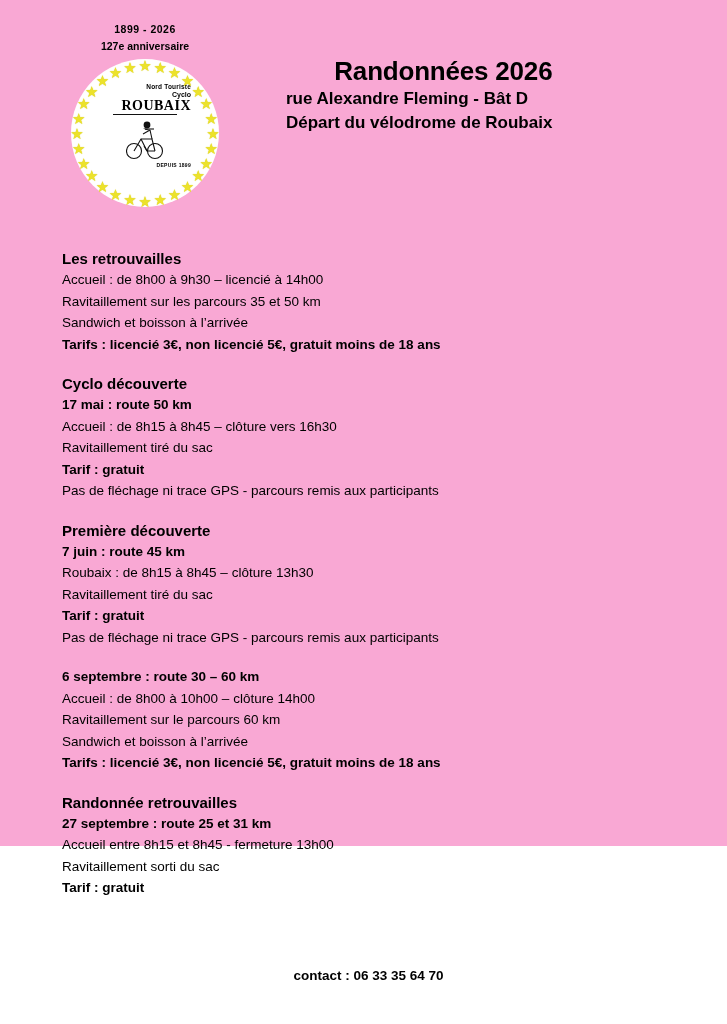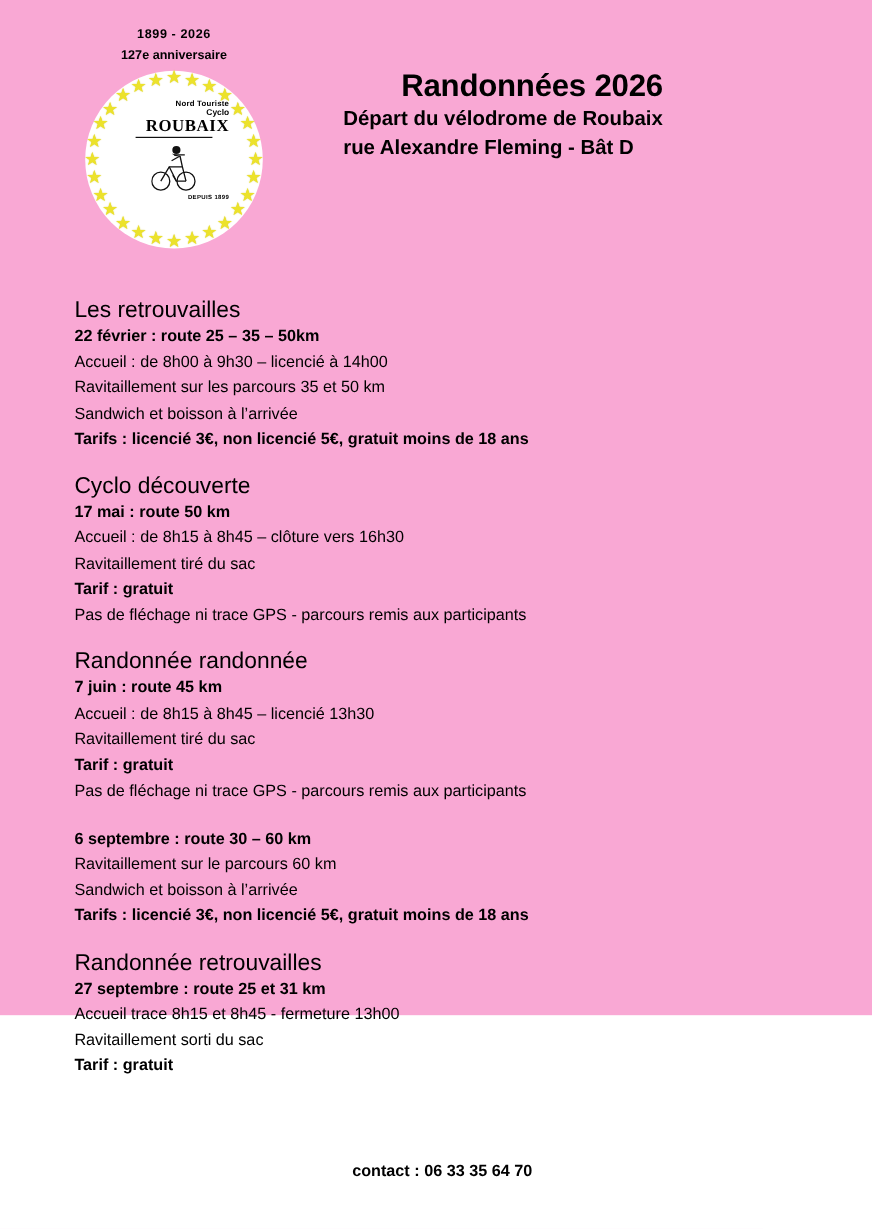--- a/index.html
+++ b/index.html
@@ -146,22 +146,22 @@
     position: absolute;
     top: 248px;
     left: 62px;
     width: 600px;
   }
 
   .section {
     margin-bottom: 18px;
   }
   .section-title {
-    font-size: 19px;
-    font-weight: normal;
+    font-size: 15px;
+    font-weight: bold;
     line-height: 21px;
   }
   .line {
     font-size: 13.5px;
     line-height: 21.5px;
     white-space: pre;
   }
   .line.b {
     font-weight: bold;
   }
@@ -297,61 +297,61 @@
             <span style="color: rgb(236, 226, 43); font-size: 15px;">★</span>
           </div>
           <div class="star" style="left: 58.8686px; top: 7.7049px;">
             <span style="color: rgb(236, 226, 43); font-size: 15px;">★</span>
           </div>
         </div>
     </div>
 
     <div class="title-block">
       <div class="title-main">Randonnées 2026</div>
+      <div class="title-sub">rue Alexandre Fleming - Bât D</div>
       <div class="title-sub">Départ du vélodrome de Roubaix</div>
-      <div class="title-sub">rue Alexandre Fleming - Bât D</div>
     </div>
 
   </div>
 
   <div class="content" id="sections-root">
       <div class="section">
         <div class="section-title">Les retrouvailles</div>
-        <div class="line b">22 février : route 25 – 35 – 50km</div>
         <div class="line">Accueil : de 8h00 à 9h30 – licencié à 14h00</div>
         <div class="line">Ravitaillement sur les parcours 35 et 50 km</div>
         <div class="line">Sandwich et boisson à l’arrivée</div>
         <div class="line b">Tarifs : licencié 3€, non licencié 5€, gratuit moins de 18 ans</div>
       </div>
       <div class="section">
         <div class="section-title">Cyclo découverte</div>
         <div class="line b">17 mai : route 50 km</div>
         <div class="line">Accueil : de 8h15 à 8h45 – clôture vers 16h30</div>
         <div class="line">Ravitaillement tiré du sac</div>
         <div class="line b">Tarif : gratuit</div>
         <div class="line">Pas de fléchage ni trace GPS - parcours remis aux participants</div>
       </div>
       <div class="section">
-        <div class="section-title">Randonnée randonnée</div>
+        <div class="section-title">Première découverte</div>
         <div class="line b">7 juin : route 45 km</div>
-        <div class="line">Accueil : de 8h15 à 8h45 – licencié 13h30</div>
+        <div class="line">Roubaix : de 8h15 à 8h45 – clôture 13h30</div>
         <div class="line">Ravitaillement tiré du sac</div>
         <div class="line b">Tarif : gratuit</div>
         <div class="line">Pas de fléchage ni trace GPS - parcours remis aux participants</div>
       </div>
       <div class="section">
         <div class="line b">6 septembre : route 30 – 60 km</div>
+        <div class="line">Accueil : de 8h00 à 10h00 – clôture 14h00</div>
         <div class="line">Ravitaillement sur le parcours 60 km</div>
         <div class="line">Sandwich et boisson à l’arrivée</div>
         <div class="line b">Tarifs : licencié 3€, non licencié 5€, gratuit moins de 18 ans</div>
       </div>
       <div class="section">
         <div class="section-title">Randonnée retrouvailles</div>
         <div class="line b">27 septembre : route 25 et 31 km</div>
-        <div class="line">Accueil trace 8h15 et 8h45 - fermeture 13h00</div>
+        <div class="line">Accueil entre 8h15 et 8h45 - fermeture 13h00</div>
         <div class="line">Ravitaillement sorti du sac</div>
         <div class="line b">Tarif : gratuit</div>
       </div>
     </div>
 
   <div class="contact">
     <span class="contact-inner">contact : 06 33 35 64 70</span>
   </div>
 
 </div>

